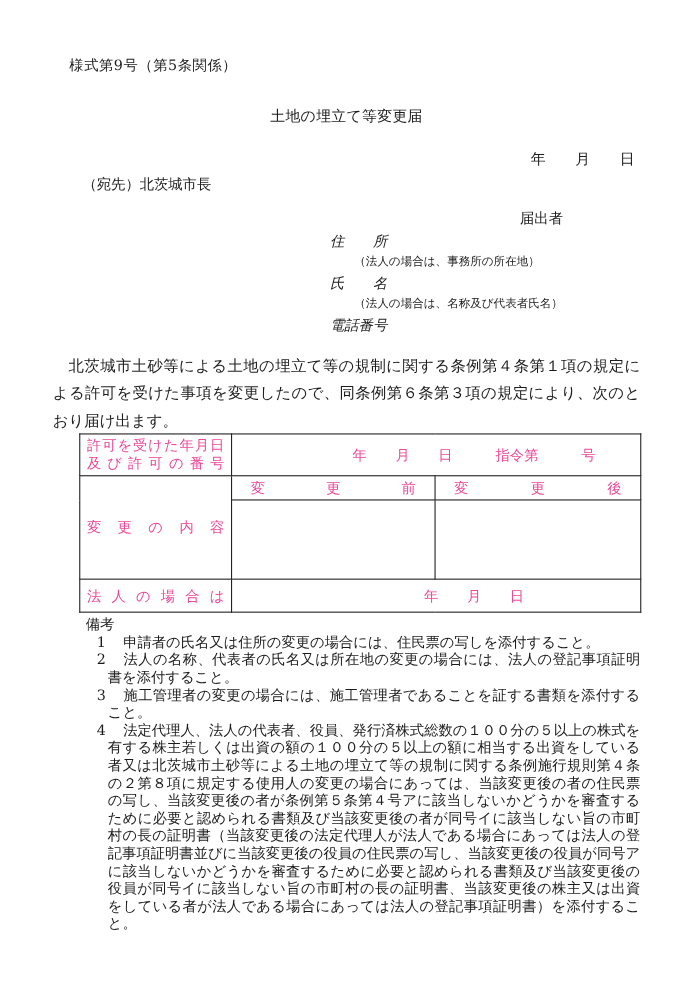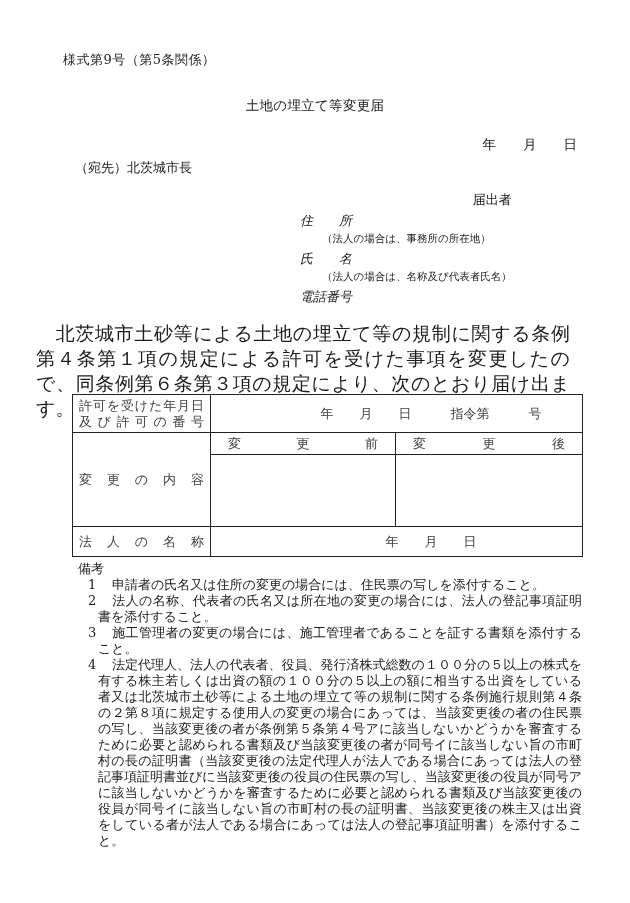--- a/index.html
+++ b/index.html
@@ -16,27 +16,27 @@
   }
   .form-number { position: absolute; left: 63px; top: 51px; letter-spacing: 0.5px; }
   .doc-title { position: absolute; left: 0; right: 0; top: 97px; text-align: center; font-size: 13.5px; letter-spacing: 0.3px; }
   .date-line { position: absolute; right: 53px; top: 136px; font-size: 13.5px; }
   .addressee { position: absolute; left: 75px; top: 159px; text-align: right; }
   .declarant { position: absolute; left: 300px; top: 193px; line-height: 13px; }
   .declarant .d-label { margin-left: 0; text-align: right; }
   .declarant .d-field { margin-left: 0; margin-top: 8px; font-style: italic; }
   .declarant .d-note { margin-left: 22px; margin-top: 6px; font-size: 10.5px; line-height: 11px; }
   .body-par {
-    position: absolute; left: 36px; top: 321px; width: 534px;
-    font-size: 19px; line-height: 25px; text-align: justify;
+    position: absolute; left: 48px; top: 321px; width: 534px;
+    font-size: 14px; line-height: 25px; text-align: justify;
   }
   table.form-table {
     position: absolute; left: 72px; top: 394px;
     border-collapse: collapse; table-layout: fixed;
-    font-size: 13px; color: #404040;
+    font-size: 13px; color: #ec4899;
   }
   table.form-table td {
     border: 1px solid #222; vertical-align: middle; overflow: hidden;
   }
   .jcell { text-align: justify; text-align-last: justify; }
   td.hcell { padding: 0 6px; }
   td.hcell .hline { text-align: justify; text-align-last: justify; line-height: 16px; }
   td.colhead { padding: 0 17px; height: 22px; text-align: justify; text-align-last: justify; }
   td.vcell { padding-left: 4px; text-align: center; }
   tr.r1 td { height: 38px; }
@@ -88,21 +88,21 @@
       <tr class="r2">
         <td class="hcell jcell" rowspan="2">変更の内容</td>
         <td class="colhead">変更前</td>
         <td class="colhead">変更後</td>
       </tr>
       <tr class="r3">
         <td></td>
         <td></td>
       </tr>
       <tr class="r4">
-        <td class="hcell jcell">法人の名称</td>
+        <td class="hcell jcell">法人の場合は</td>
         <td class="vcell" colspan="2">　　　　　年　　月　　日</td>
       </tr>
     </tbody>
   </table>
 
   <div class="notes">
     <div class="notes-label">備考</div>
     <div class="note-item"><span class="note-num">1</span><span>申請者の氏名又は住所の変更の場合には、住民票の写しを添付すること。</span></div>
     <div class="note-item"><span class="note-num">2</span><span>法人の名称、代表者の氏名又は所在地の変更の場合には、法人の登記事項証明書を添付すること。</span></div>
     <div class="note-item"><span class="note-num">3</span><span>施工管理者の変更の場合には、施工管理者であることを証する書類を添付すること。</span></div>

